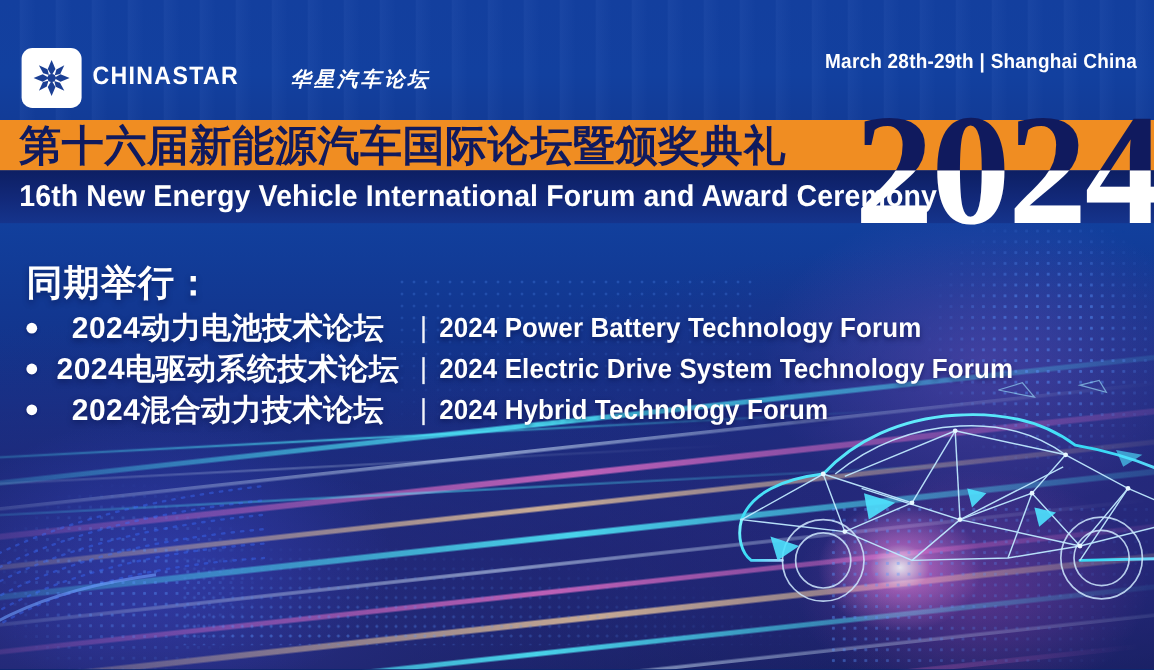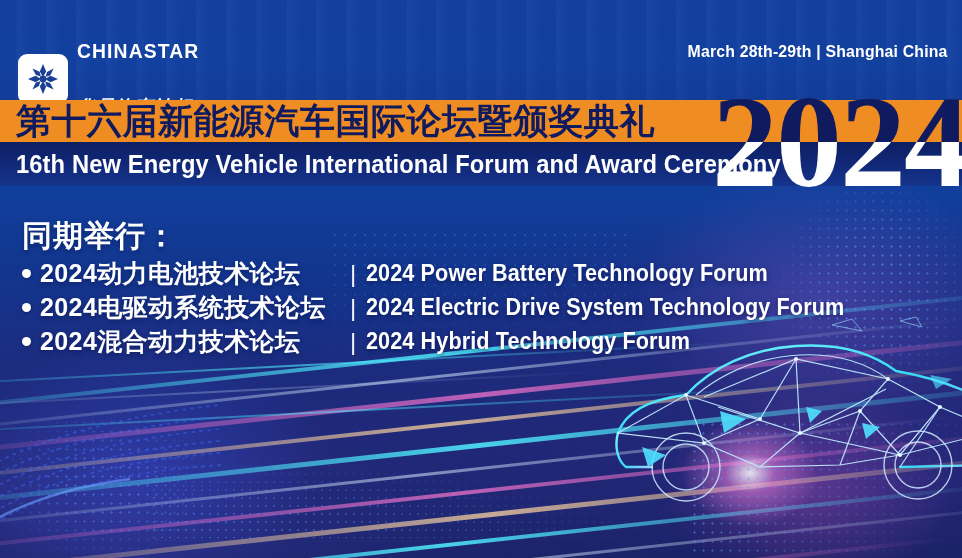--- a/index.html
+++ b/index.html
@@ -64,21 +64,21 @@
     -webkit-mask-image:linear-gradient(180deg,#000,transparent);
             mask-image:linear-gradient(180deg,#000,transparent);}
 
   
   .swirl{position:absolute;left:-80px;top:395px;width:420px;height:190px;overflow:hidden;opacity:.75;}
 
   
   .logo{position:absolute;left:18px;top:40px;display:flex;align-items:center;gap:9px;}
   .logo-mark{width:50px;height:50px;border-radius:9px;background:#fff;display:flex;
     align-items:center;justify-content:center;}
-  .logo-text{display:flex;flex-direction:column;justify-content:space-between;gap:32px;}
+  .logo-text{display:flex;justify-content:space-between;gap:32px;}
   .logo-en{color:#fff;font-weight:bold;font-size:21px;letter-spacing:1.2px;line-height:1;
     font-family:"Liberation Sans Narrow","Liberation Sans",sans-serif;transform:scaleX(.92);
     transform-origin:left center;}
   .logo-cn{color:#fff;font-weight:bold;font-size:17px;letter-spacing:2.5px;line-height:1.25;
     margin-top:3px;font-style:italic;}
 
   
   .datebox{position:absolute;right:14px;top:40px;text-align:right;color:#fff;}
   .date-cn{font-size:22px;font-weight:bold;letter-spacing:.5px;line-height:1.25;
     text-shadow:0 1px 3px rgba(0,0,0,.3);}
@@ -109,21 +109,21 @@
   .year-bot{color:#ffffff;clip-path:inset(56px 0 0 0);}
 
   
   .concurrent{position:absolute;left:22px;top:216px;color:#fff;font-size:30px;font-weight:bold;
     letter-spacing:1px;text-shadow:0 2px 5px rgba(0,10,60,.45);}
   .flist{position:absolute;left:22px;top:258px;z-index:5;}
   .frow{display:flex;align-items:center;height:31px;margin-bottom:3px;}
   .bullet{width:9px;height:9px;border-radius:50%;background:#fff;flex:none;margin-right:9px;
     box-shadow:0 1px 3px rgba(0,10,60,.4);}
   .fcn{color:#fff;font-size:25px;font-weight:bold;letter-spacing:.4px;white-space:nowrap;
-    width:300px;text-shadow:0 2px 5px rgba(0,10,60,.45);}
+    width:300px;text-shadow:0 2px 5px rgba(0,10,60,.45);text-align:center;}
   .fsep{color:#fff;font-size:24px;font-weight:300;width:26px;text-align:center;flex:none;opacity:.95;}
   .fen{color:#fff;font-size:23px;font-weight:bold;white-space:nowrap;letter-spacing:.1px;
     font-family:"Liberation Sans Narrow","Liberation Sans",sans-serif;
     transform:scaleX(.94);transform-origin:left center;text-shadow:0 2px 5px rgba(0,10,60,.5);}
 
   
   .car{position:absolute;left:600px;top:315px;width:400px;height:235px;z-index:4;}
 </style>
 </head>
 <body>

